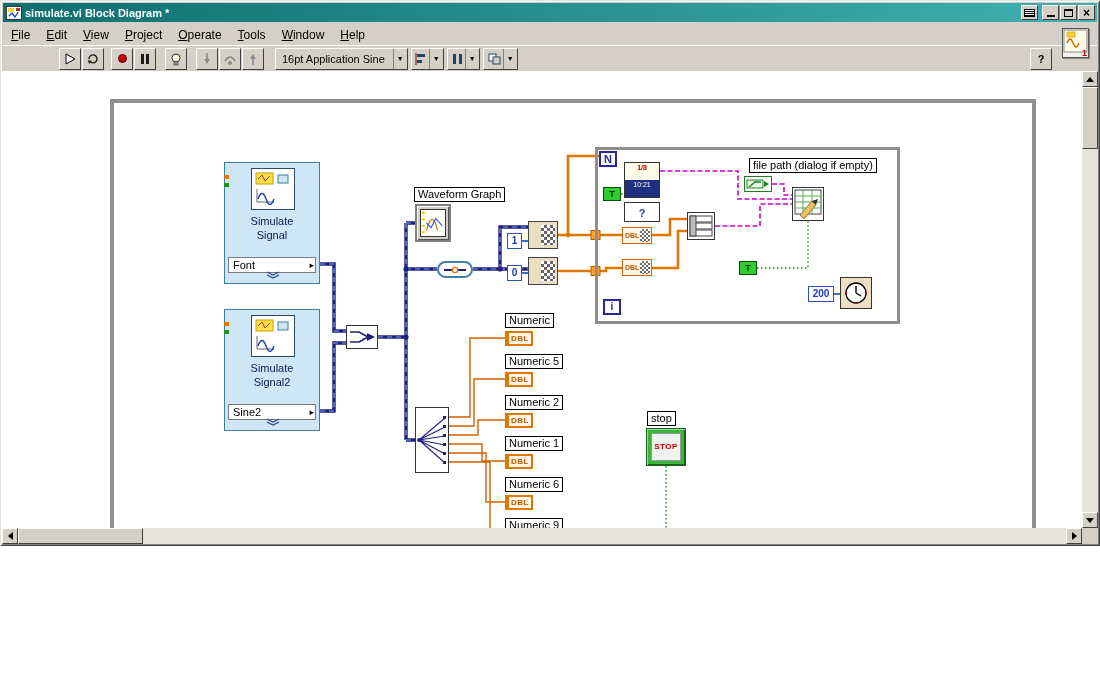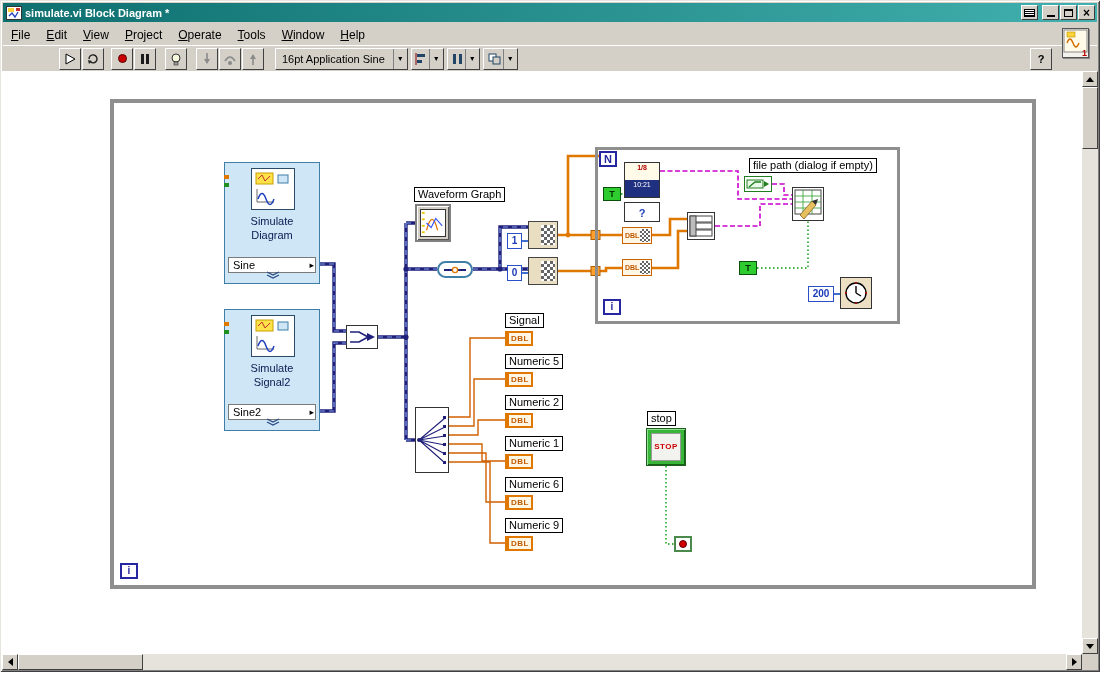--- a/index.html
+++ b/index.html
@@ -3,21 +3,21 @@
 <meta charset="utf-8">
 <style>
   :root{
     --titlebar-start:#0e6f6f; --titlebar-end:#41b0ae; --chrome:#d4d0c8; --canvas:#ffffff;
     --loop-border:#8f8f8f; --express-bg:#cfe6f7; --express-border:#3f7ea6;
     --wire-dynamic:#20207a; --wire-dynamic-dash:#7f9fe8; --wire-dbl:#e07800; --wire-dbl-thin:#d06000;
     --wire-string:#cc00cc; --wire-bool:#009900; --wire-int:#0040c0; --bool-green:#2ecc2e; --stop-red:#cc0000;
   }
   *{box-sizing:border-box; margin:0; padding:0; font-family:"Liberation Sans","DejaVu Sans",sans-serif;}
   html,body{width:1100px;height:699px;overflow:hidden;}
-  .window{position:relative;width:1100px;height:672px;background:var(--chrome);
+  .window{position:relative;width:1100px;height:546px;background:var(--chrome);
     box-shadow:inset 1px 1px 0 #e8e5df, inset -1px -1px 0 #404040, inset 2px 2px 0 #fff, inset -2px -2px 0 #808080;}
   
   .titlebar{position:absolute;left:3px;top:3px;right:3px;height:19px;
     background:linear-gradient(to right,var(--titlebar-start),var(--titlebar-end));
     display:flex;align-items:center;padding:0 2px;}
   .app-icon{width:16px;height:14px;margin:0 3px 0 1px;display:inline-block;}
   .title-text{color:#fff;font-size:11px;font-weight:bold;flex:1;white-space:nowrap;overflow:hidden;}
   .tb-caption-btn{width:17px;height:15px;background:var(--chrome);border:1px solid;border-color:#fff #404040 #404040 #fff;
     display:inline-flex;align-items:center;justify-content:center;margin-left:1px;position:relative;}
   .tb-caption-btn.gap{margin-left:4px;}
@@ -264,23 +264,23 @@
       <span class="in-stub" style="top:20px;background:#1f8f1f"></span>
       <div class="icon-box">
         <svg width="42" height="40" viewBox="0 0 42 40">
           <rect x="4" y="4" width="17" height="11" fill="#ffe24a" stroke="#c8a000"></rect>
           <path d="M6,10 L10,6 L13,12 L18,7" stroke="#c03030" stroke-width="1" fill="none"></path>
           <path d="M5,20 V33 H22" stroke="#666" fill="none"></path>
           <path d="M6,30 q4,-11 8,0 q4,11 8,0" stroke="#2040c0" stroke-width="1.5" fill="none"></path>
           <rect x="26" y="6" width="10" height="8" fill="#cfe6f7" stroke="#3f7ea6"></rect>
         </svg>
       </div>
-      <div class="vi-title">Simulate Diagram</div>
+      <div class="vi-title">Simulate Signal</div>
       <div class="out-row">
-        <span>Sine</span>
+        <span>Font</span>
         <span class="out-arrow">▸</span>
       </div>
       <span class="chevron">
         <svg width="16" height="8" viewBox="0 0 16 8">
             <path d="M2,1 L8,4 L14,1 M2,4 L8,7 L14,4" fill="none" stroke="#2a4a80" stroke-width="1.2"></path>
           </svg>
       </span>
     </div>
 
     <div class="express" style="left:222px;top:238px">
@@ -409,21 +409,21 @@
         <circle cx="3" cy="32" r="2" fill="#20207a"></circle>
         <rect x="27" y="8" width="3" height="3" fill="#20207a"></rect>
           <rect x="27" y="17" width="3" height="3" fill="#20207a"></rect>
         <rect x="27" y="26" width="3" height="3" fill="#20207a"></rect>
           <rect x="27" y="35" width="3" height="3" fill="#20207a"></rect>
         <rect x="27" y="44" width="3" height="3" fill="#20207a"></rect>
           <rect x="27" y="53" width="3" height="3" fill="#20207a"></rect>
       </svg>
     </div>
 
-    <div class="lbl" style="left:503px;top:242px">Signal</div>
+    <div class="lbl" style="left:503px;top:242px">Numeric</div>
     <div class="dbl" style="left:503px;top:260px">DBL</div>
     <div class="lbl" style="left:503px;top:283px">Numeric 5</div>
     <div class="dbl" style="left:503px;top:301px">DBL</div>
     <div class="lbl" style="left:503px;top:324px">Numeric 2</div>
     <div class="dbl" style="left:503px;top:342px">DBL</div>
     <div class="lbl" style="left:503px;top:365px">Numeric 1</div>
     <div class="dbl" style="left:503px;top:383px">DBL</div>
     <div class="lbl" style="left:503px;top:406px">Numeric 6</div>
     <div class="dbl" style="left:503px;top:424px">DBL</div>
     <div class="lbl" style="left:503px;top:447px">Numeric 9</div>

